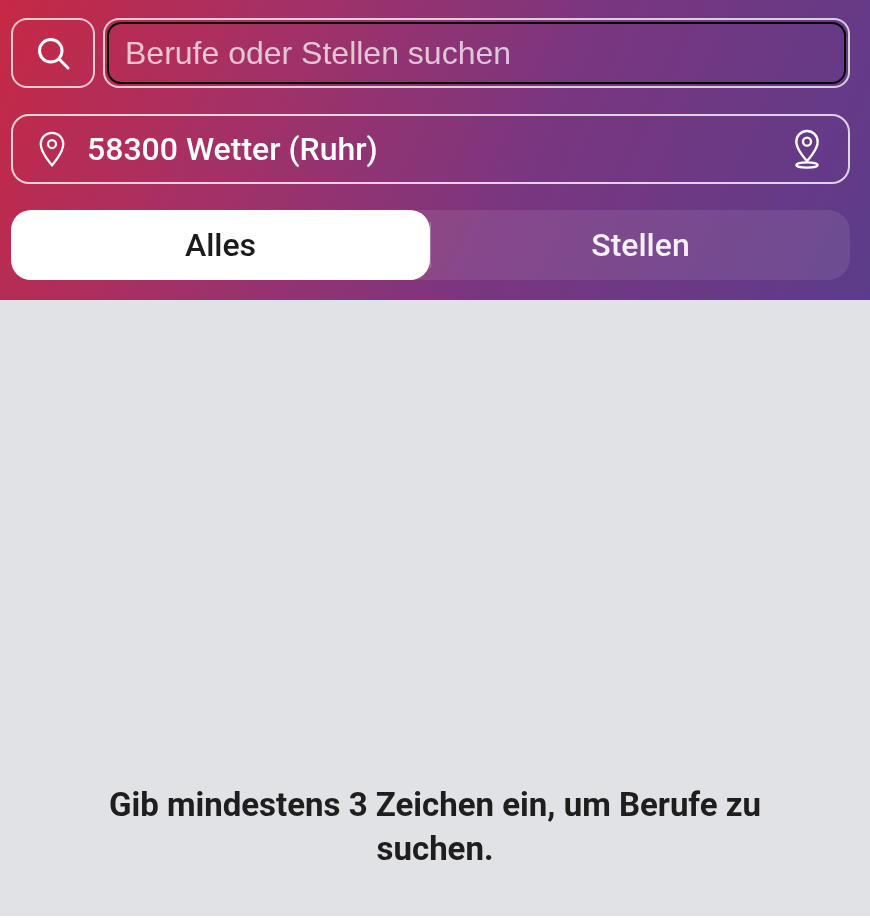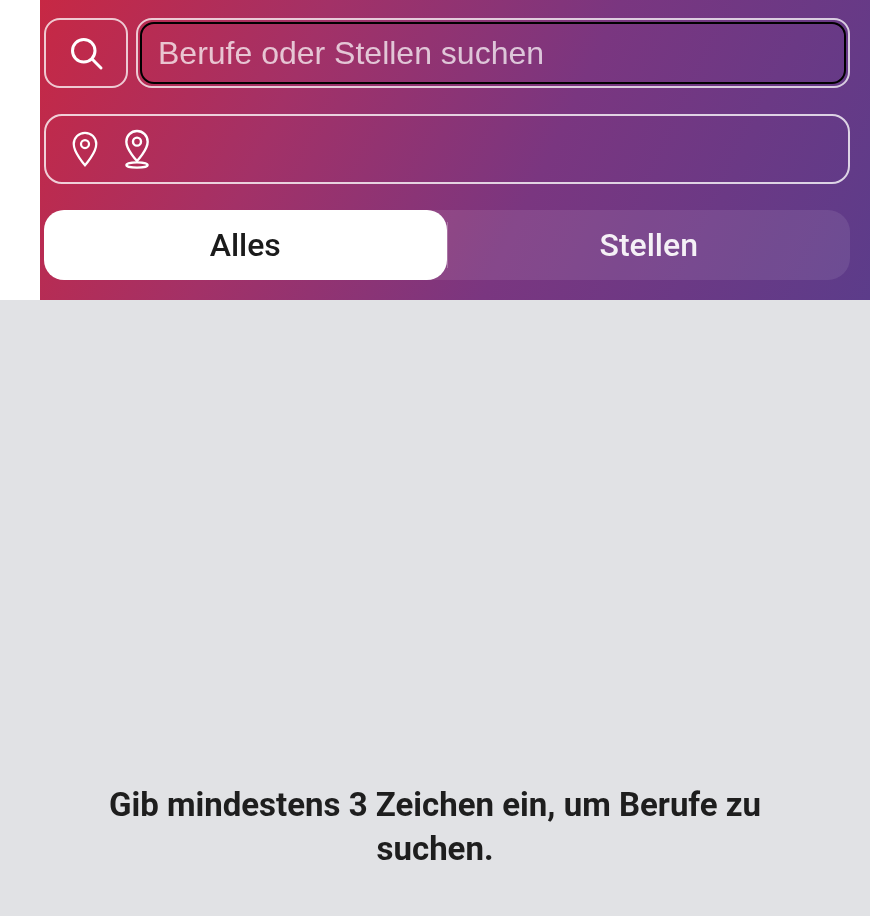--- a/index.html
+++ b/index.html
@@ -10,22 +10,21 @@
 
     body {
       width: 870px;
       height: 922px;
       font-family: -apple-system, BlinkMacSystemFont, "Segoe UI", Roboto, sans-serif;
       overflow: hidden;
     }
 
     .header {
       background: linear-gradient(115deg, #c72844 0%, #a33167 30%, #7a3680 60%, #5c3c8a 100%);
-      padding: 18px 20px 20px 4px;
-      margin-left: 40px;
+      padding: 18px 20px 20px 11px;
     }
 
     .search-row {
       display: flex;
       align-items: stretch;
       gap: 0;
       margin-bottom: 26px;
     }
 
     .search-icon-box {
@@ -175,20 +174,21 @@
     <div class="search-input-wrap">
       <input class="search-input" type="text" placeholder="Berufe oder Stellen suchen" style="">
     </div>
   </div>
 
   <div class="location-row">
     <svg class="location-pin" width="30" height="38" viewBox="0 0 24 30" fill="none" stroke="#fff" stroke-width="1.8">
       <path d="M12 2 C7 2 3 6 3 11 C3 18 12 28 12 28 C12 28 21 18 21 11 C21 6 17 2 12 2 Z"></path>
       <circle cx="12" cy="11" r="3.2"></circle>
     </svg>
+    <span class="location-text">58300 Wetter (Ruhr)</span>
     <svg class="distance-icon" width="34" height="40" viewBox="0 0 24 30" fill="none" stroke="#fff" stroke-width="1.8">
       <path d="M12 1.5 C7.5 1.5 4 5 4 9.5 C4 15.5 12 24 12 24 C12 24 20 15.5 20 9.5 C20 5 16.5 1.5 12 1.5 Z"></path>
       <circle cx="12" cy="9.5" r="3"></circle>
       <ellipse cx="12" cy="27" rx="8" ry="2"></ellipse>
     </svg>
   </div>
 
   <div class="tabs">
     <div class="tab active">Alles</div>
     <div class="tab-divider"></div>

